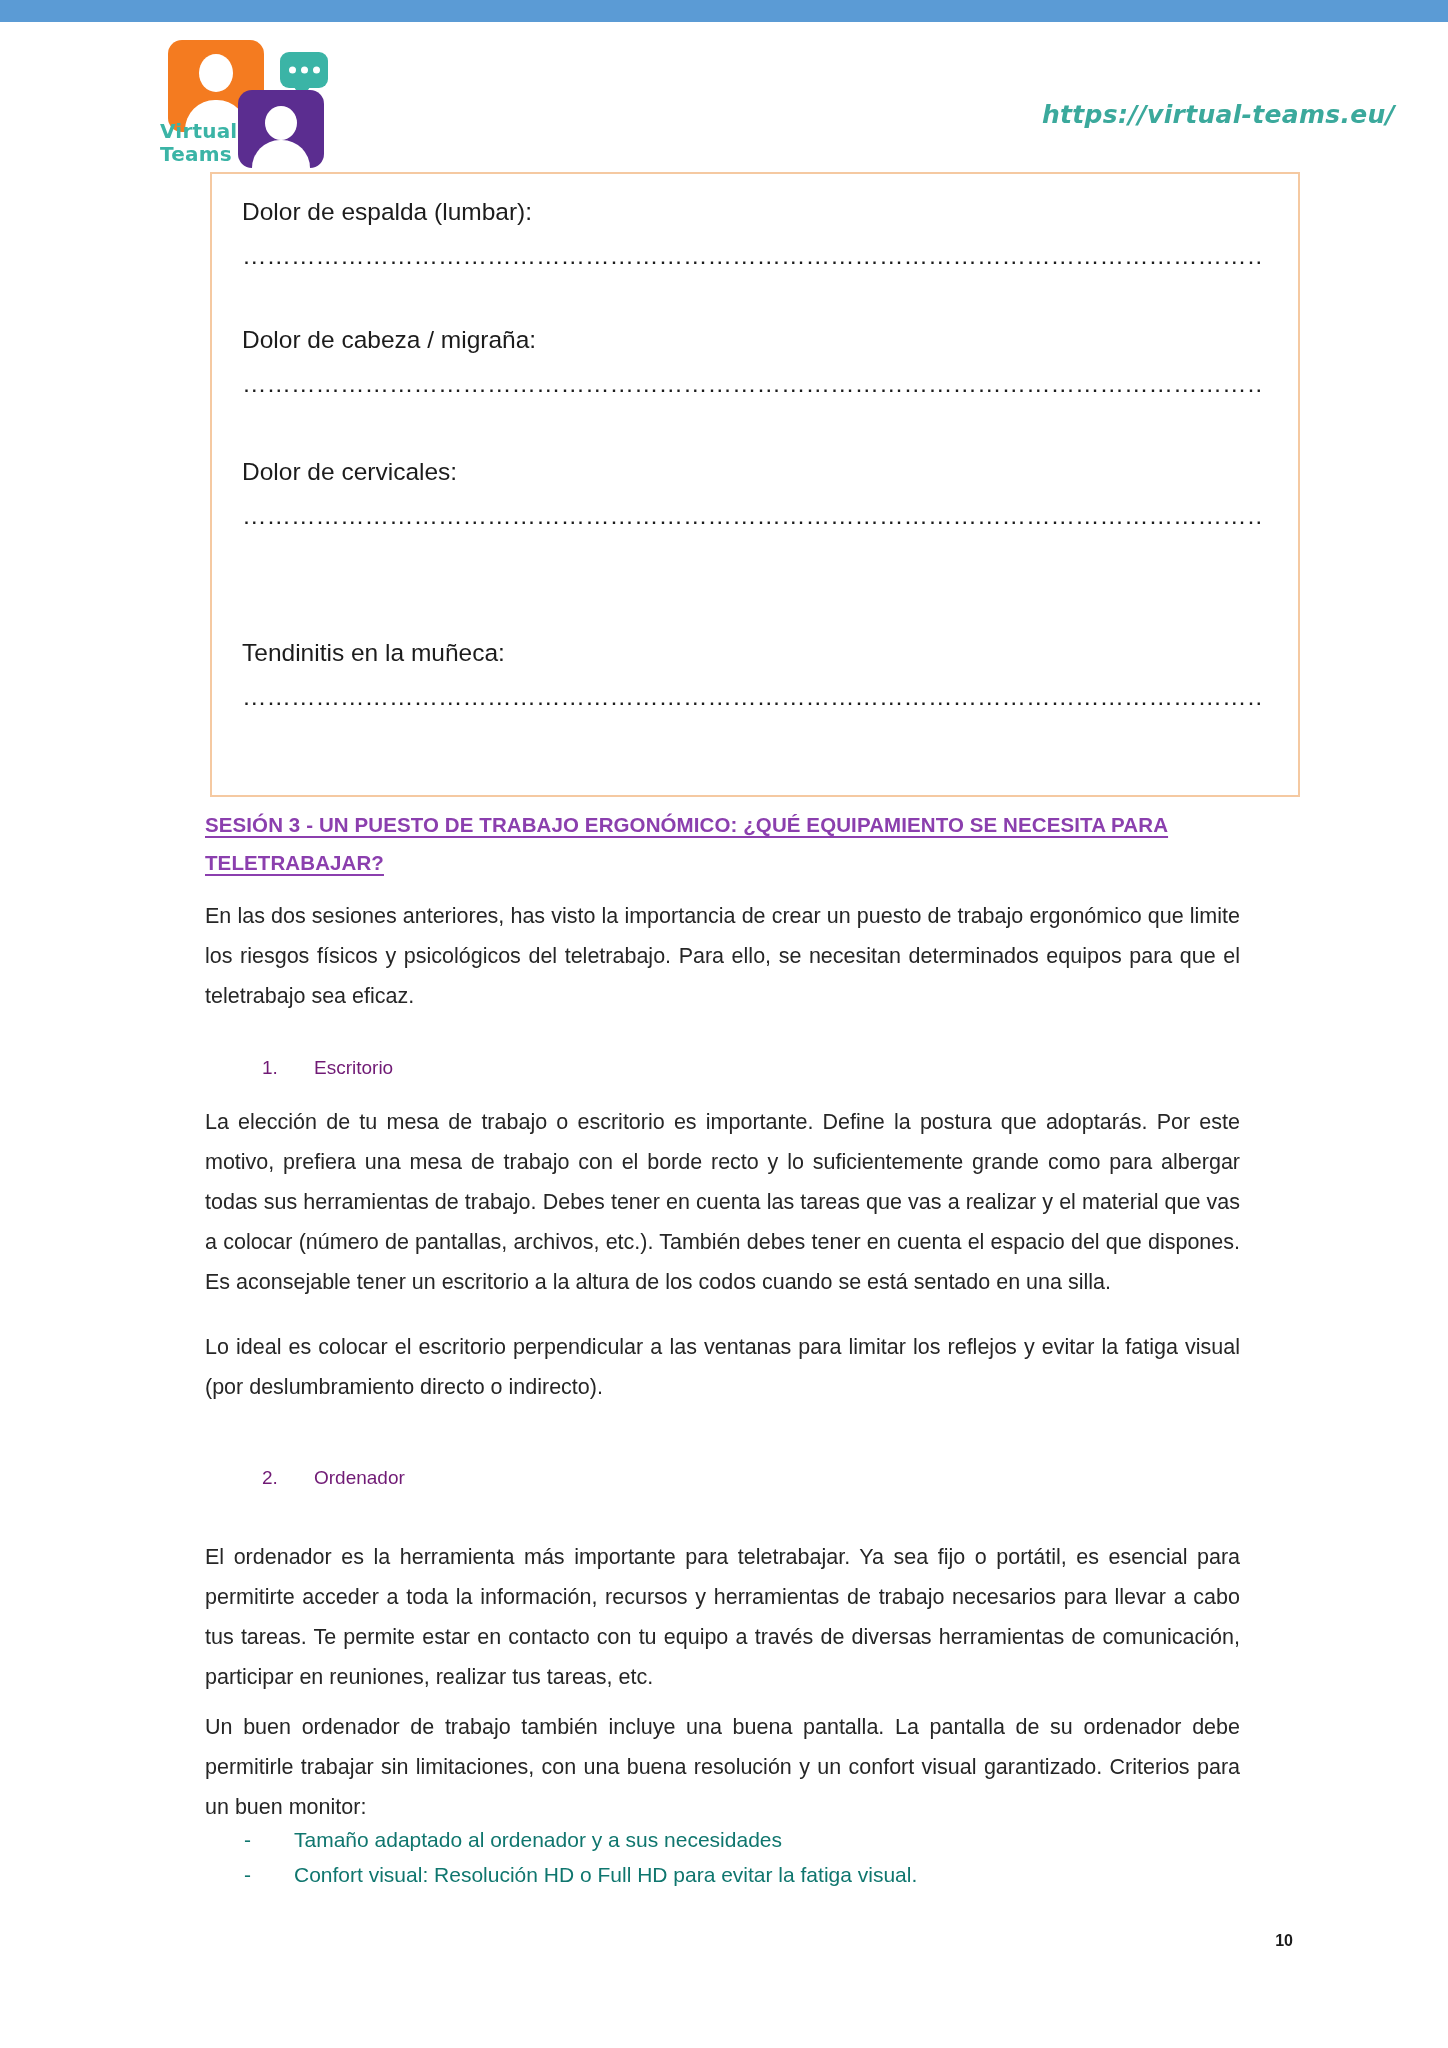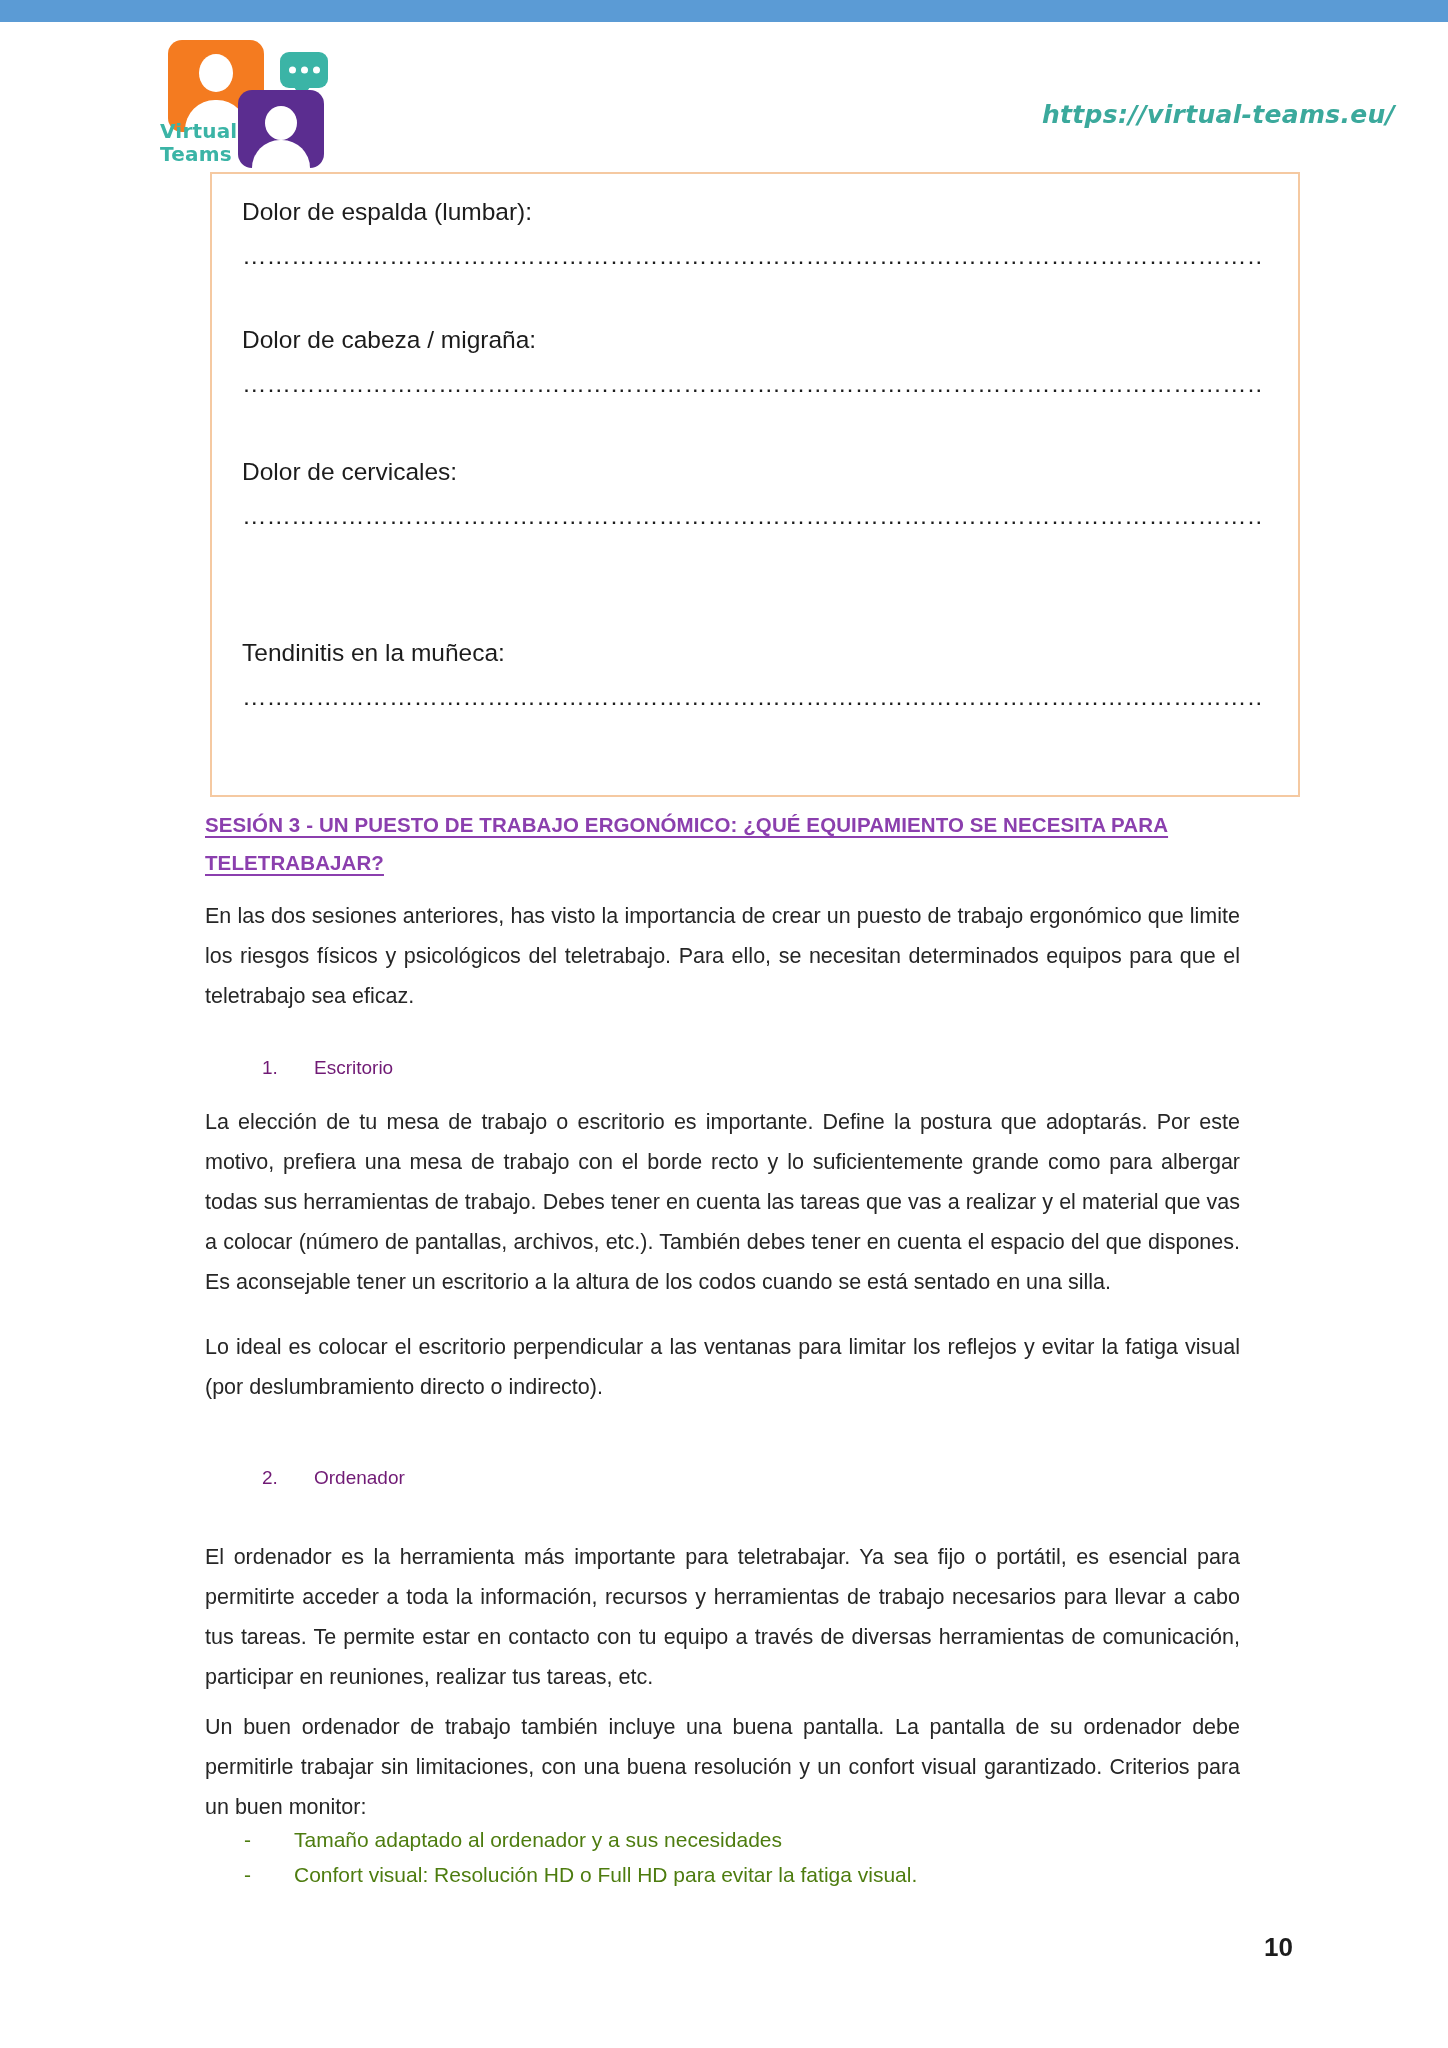--- a/index.html
+++ b/index.html
@@ -265,38 +265,38 @@
   }
   .num-item .num { display: inline-block; width: 52px; }
   .n1 { top: 1052px; }
   .n2 { top: 1462px; }
 
   
   .dash-list {
     position: absolute;
     left: 244px;
     width: 1000px;
-    color: #4d7c0f;
+    color: #0f766e;
     font-family: "Liberation Sans", sans-serif;
     font-size: 21px;
     line-height: 35px;
   }
   .dash-list .row { display: block; white-space: nowrap; }
   .dash-list .row .dash { display: inline-block; width: 50px; }
   .dl1 { top: 1822px; }
 
   
   .page-number {
     position: absolute;
     right: 155px;
     top: 1932px;
     color: #1c1c1c;
     font-family: "Liberation Sans", sans-serif;
     font-weight: bold;
-    font-size: 26px;
+    font-size: 16px;
   }
 </style>
 </head>
 <body>
 
 <div class="page">
 
   <div class="top-band"></div>
 
   <div class="header">

